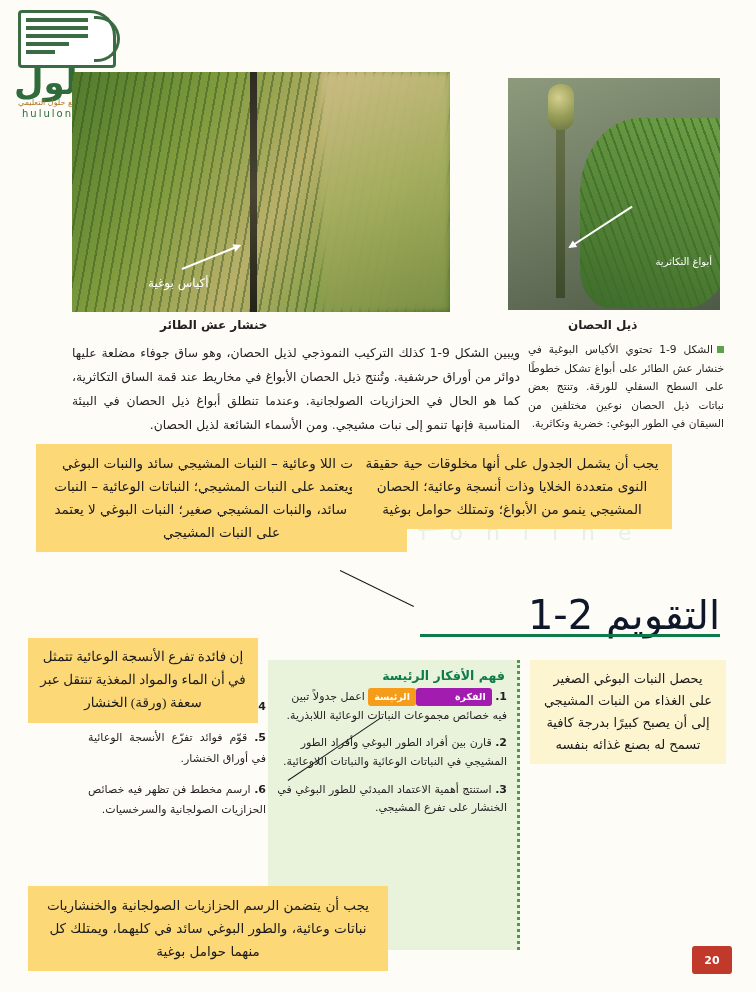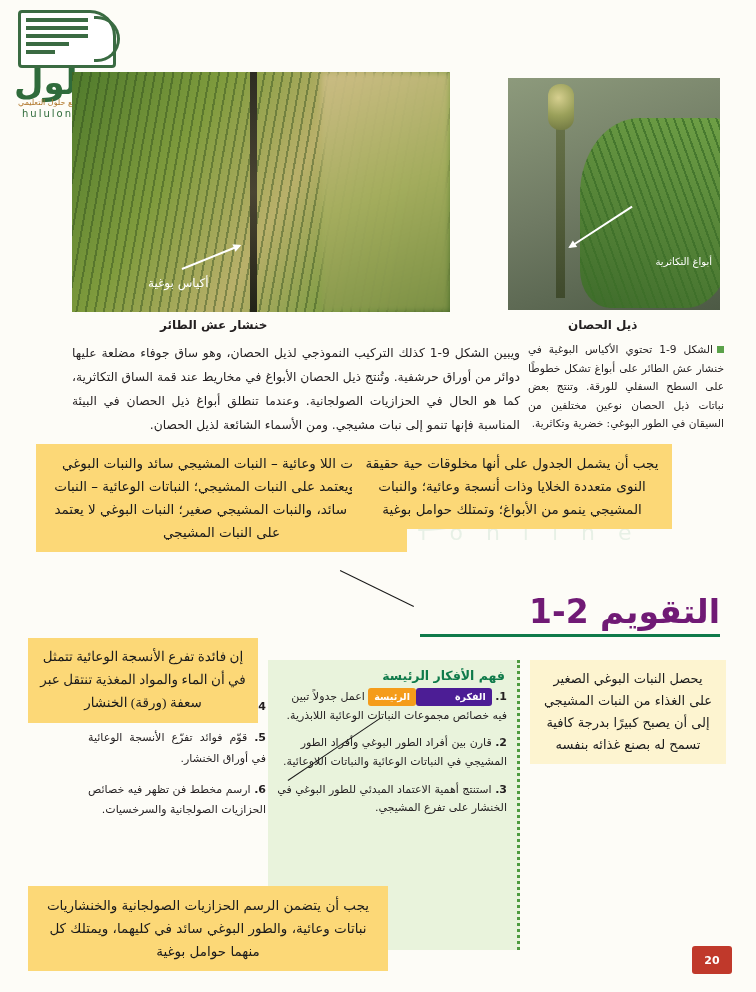--- a/index.html
+++ b/index.html
@@ -187,21 +187,21 @@
     color: #231f20;
   }
   .col-side .sq {
     display: inline-block; width: 7px; height: 7px;
     background: #5ba24a; margin-left: 4px;
   }
 
   
   .eval-title {
     position: absolute; right: 36px; top: 592px;
-    font-size: 33px; font-weight: bold; color: #701a75;
+    font-size: 40px; font-weight: normal; color: #0f172a;
     direction: rtl;
   }
   .eval-rule {
     position: absolute; right: 36px; top: 634px;
     width: 300px; height: 3px; background: #0f7a4a;
   }
 
   
   .panel {
     position: absolute; left: 268px; top: 660px;
@@ -220,21 +220,21 @@
     direction: rtl; font-size: 11px; line-height: 1.7;
   }
   .panel-list li { margin-bottom: 9px; list-style: none; }
   .panel-list ol { margin: 0; padding: 0; }
   .tag {
     display: inline-block;
     background: #f59c1a; color: #ffffff;
     font-size: 9.5px; font-weight: bold;
     padding: 1px 6px; border-radius: 3px; 
   }
-  .tag.red { background: #4c1d95; padding-left: 39px; }
+  .tag.red { background: #a21caf; padding-left: 39px; }
 
   
   .col-bl {
     position: absolute; left: 88px; top: 686px;
     width: 178px;
     direction: rtl; text-align: justify;
     font-size: 11px; line-height: 1.85;
   }
   .col-bl .num { font-weight: bold; }
 
@@ -358,21 +358,21 @@
       <span class="num">5.</span>
       <span>قوّم فوائد تفرّع الأنسجة الوعائية في أوراق الخنشار.</span>
     </p>
     <p>
       <span class="num">6.</span>
       <span>ارسم مخطط فن تظهر فيه خصائص الحزازيات الصولجانية والسرخسيات.</span>
     </p>
   </div>
 
   <div class="note" id="note-a">النباتات اللا وعائية – النبات المشيجي سائد والنبات البوغي صغير ويعتمد على النبات المشيجي؛ النباتات الوعائية – النبات البوغي سائد، والنبات المشيجي صغير؛ النبات البوغي لا يعتمد على النبات المشيجي</div>
-  <div class="note" id="note-b">يجب أن يشمل الجدول على أنها مخلوقات حية حقيقة النوى متعددة الخلايا وذات أنسجة وعائية؛ والنبات المشيجي ينمو من الأبواغ؛ وتمتلك حوامل بوغية</div>
+  <div class="note" id="note-b">يجب أن يشمل الجدول على أنها مخلوقات حية حقيقة النوى متعددة الخلايا وذات أنسجة وعائية؛ الحصان المشيجي ينمو من الأبواغ؛ وتمتلك حوامل بوغية</div>
   <div class="note" id="note-c">إن فائدة تفرع الأنسجة الوعائية تتمثل في أن الماء والمواد المغذية تنتقل عبر سعفة (ورقة) الخنشار</div>
   <div class="note" id="note-e">يجب أن يتضمن الرسم الحزازيات الصولجانية والخنشاريات نباتات وعائية، والطور البوغي سائد في كليهما، ويمتلك كل منهما حوامل بوغية</div>
   <div class="note" id="note-d">يحصل النبات البوغي الصغير على الغذاء من النبات المشيجي إلى أن يصبح كبيرًا بدرجة كافية تسمح له بصنع غذائه بنفسه</div>
 
   <div class="note-line" id="ln-a"></div>
   <div class="note-line" id="ln-b"></div>
 
   <div class="pagenum">20</div>
 
 </div>

